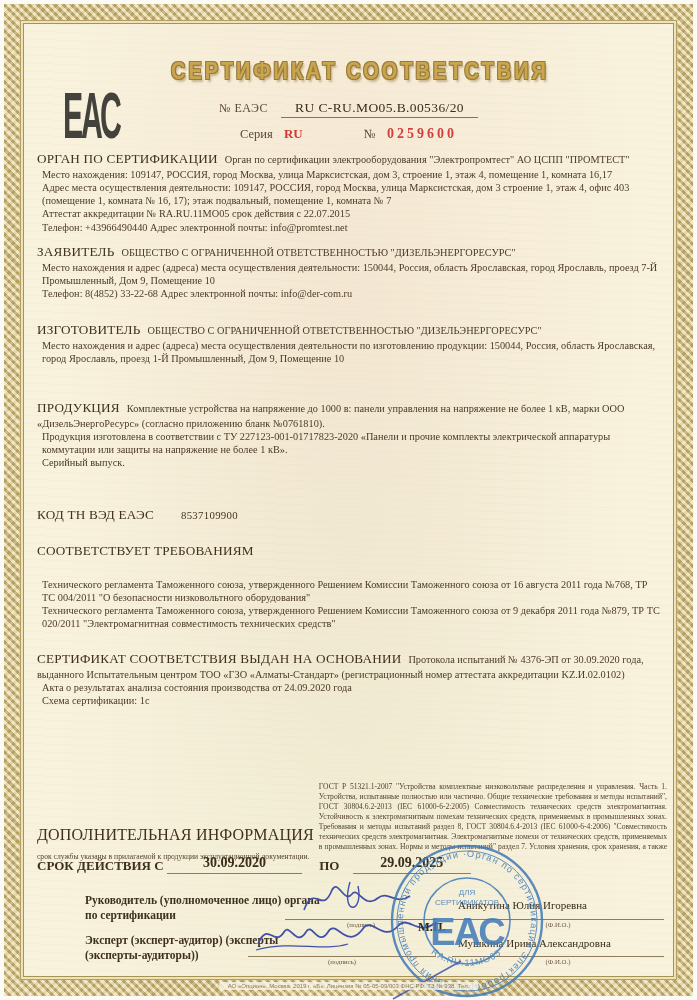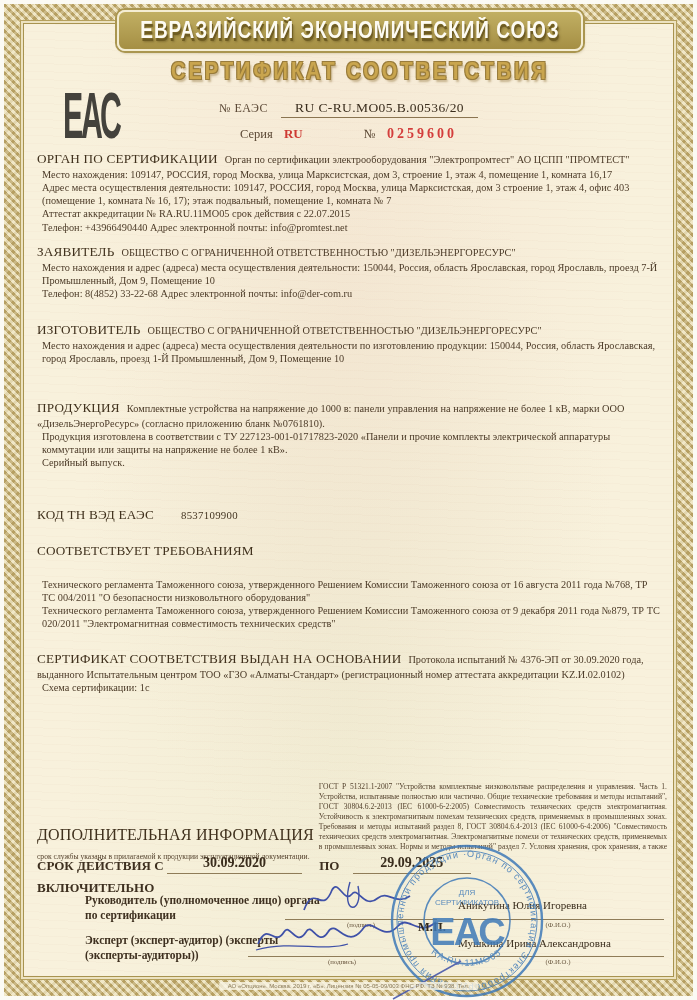--- a/index.html
+++ b/index.html
@@ -93,23 +93,20 @@
     font-family:"Liberation Sans",sans-serif;font-size:6px;color:#8a7a58;
     background:rgba(250,246,232,.78);padding:1px 9px;border-radius:2px;white-space:nowrap;
   }
 </style>
 </head>
 <body>
 
 <div class="page">
   <div class="inner"></div>
 
-  <div class="banner">
-    <span>ЕВРАЗИЙСКИЙ ЭКОНОМИЧЕСКИЙ СОЮЗ</span>
-  </div>
   <div class="eac-mark">
     <span>ЕАС</span>
   </div>
   <div class="doc-title">
     <span>СЕРТИФИКАТ СООТВЕТСТВИЯ</span>
   </div>
   <div class="num-line">
     <span class="lbl">№ ЕАЭС</span>
     <span class="val">RU C-RU.MO05.B.00536/20</span>
   </div>
@@ -150,35 +147,35 @@
   </div>
 
   <div class="sec block" style="top:543px">
     <span class="h">СООТВЕТСТВУЕТ ТРЕБОВАНИЯМ</span>
     <div class="det">Технического регламента Таможенного союза, утвержденного Решением Комиссии Таможенного союза от 16 августа  2011 года №768, ТР ТС 004/2011 "О безопасности низковольтного оборудования"</div>
     <div class="det">Технического регламента Таможенного союза, утвержденного Решением Комиссии Таможенного союза от 9 декабря 2011 года №879, ТР ТС 020/2011 "Электромагнитная совместимость технических средств"</div>
   </div>
 
   <div class="sec" style="top:651px">
     <span class="h">СЕРТИФИКАТ СООТВЕТСТВИЯ  ВЫДАН НА ОСНОВАНИИ</span><span>Протокола испытаний № 4376-ЭП от 30.09.2020 года, выданного Испытательным центром ТОО «ГЗО «Алматы-Стандарт» (регистрационный номер аттестата аккредитации KZ.И.02.0102)</span>
+    <div class="det">Акта о результатах анализа состояния производства от 24.09.2020 года</div>
     <div class="det">Схема сертификации: 1с</div>
   </div>
 
   <div class="sec" style="top:782px;right:30px">
     <div class="add-text">
       <span class="h">ДОПОЛНИТЕЛЬНАЯ ИНФОРМАЦИЯ</span><span>ГОСТ Р 51321.1-2007 "Устройства комплектные низковольтные распределения и управления. Часть 1. Устройства, испытанные полностью или частично. Общие технические требования и методы испытаний", ГОСТ 30804.6.2-2013 (IEC 61000-6-2:2005) Совместимость технических средств электромагнитная. Устойчивость к электромагнитным помехам технических средств, применяемых в промышленных зонах. Требования и методы испытаний раздел 8, ГОСТ 30804.6.4-2013 (IEC 61000-6-4:2006) "Совместимость технических средств электромагнитная. Электромагнитные помехи от технических средств, применяемых в промышленных зонах. Нормы и методы испытаний" раздел 7. Условия хранения, срок хранения, а также срок службы указаны в прилагаемой к продукции эксплуатационной документации.</span>
     </div>
   </div>
 
   <div class="validity">
     <span>СРОК ДЕЙСТВИЯ С</span>
     <span class="date d1">30.09.2020</span>
     <span class="po">ПО</span>
     <span class="date d2">29.09.2025</span>
-    <div class="incl">ВКЛЮЧИТЕЛЬНО</div>
   </div>
 
   <div class="sig-label" style="top:893px">Руководитель (уполномоченное лицо) органа по сертификации</div>
   <svg class="sig-svg" style="left:292px;top:876px" width="130" height="42">
     <path d="M12,34 C22,6 30,40 40,14 C46,2 52,28 60,18 C66,10 72,34 86,22 C96,14 104,30 118,20" fill="none" stroke="#3f51a8" stroke-width="1.7"></path>
     <path d="M58,6 C48,40 72,38 66,10" fill="none" stroke="#3f51a8" stroke-width="1.4"></path>
   </svg>
   <div class="line" style="left:285px;top:919px;width:152px"></div>
   <div class="caption" style="left:285px;top:921px;width:152px">(подпись)</div>
   <div class="fio-name" style="left:458px;top:899px">Аникутина Юлия Игоревна</div>

